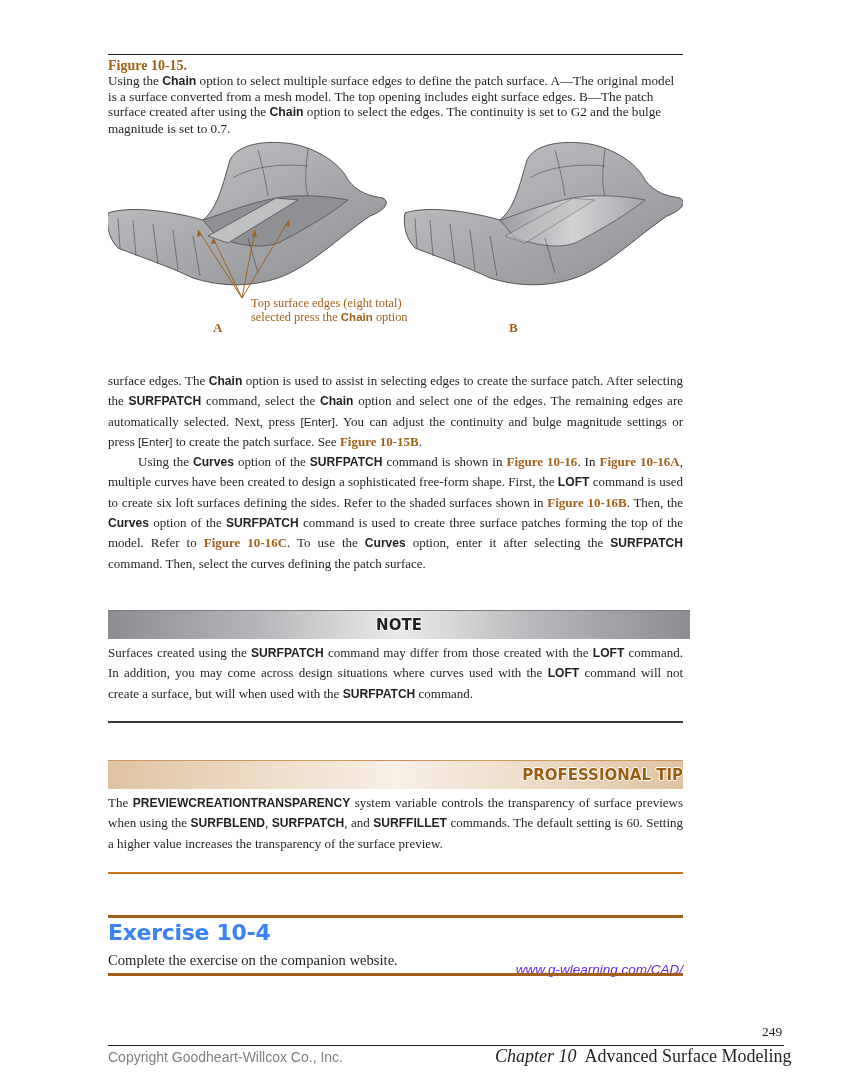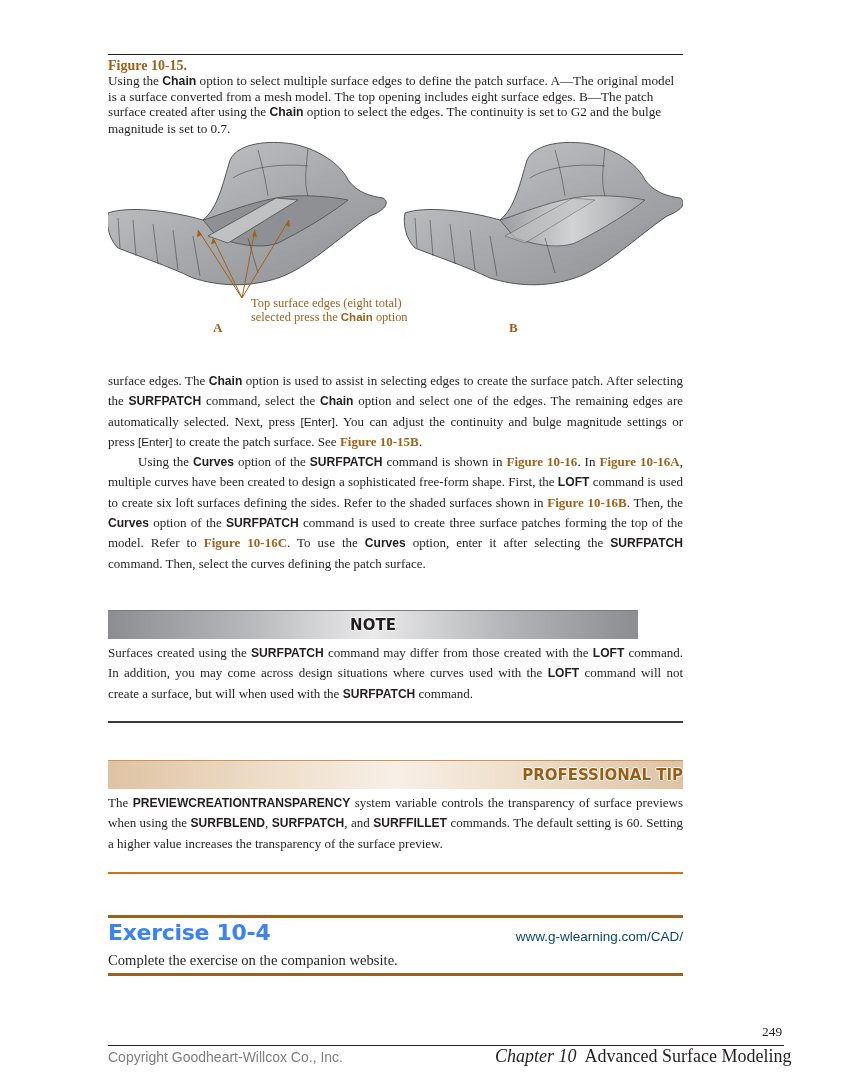--- a/index.html
+++ b/index.html
@@ -16,38 +16,38 @@
 
   .figure { position:absolute; left:108px; top:138px; width:575px; height:200px; }
   .fig-label { position:absolute; font-family:"Liberation Serif",serif; font-weight:bold; color:#a0621a; font-size:13px; }
   .callout { position:absolute; left:251px; top:297px; font-family:"Liberation Serif",serif; color:#a0621a; font-size:12.4px; line-height:13.5px; }
   .callout .b { color:#a0621a; }
 
   .body-text { font-family:"Liberation Serif",serif; font-size:13px; line-height:20.3px; text-align:justify; }
   .body-text p { margin:0; }
   .indent { text-indent:30px; }
 
-  .note-bar { position:absolute; left:108px; top:610px; width:530px; height:28px;
+  .note-bar { position:absolute; left:108px; top:610px; width:582px; height:28px;
     background:linear-gradient(to right,#8c8d90 0%,#b4b5b8 25%,#eaeaeb 50%,#b4b5b8 75%,#8c8d90 100%);
     border-top:1px solid #7d7d7f; text-align:center; }
   .note-title { font-family:"DejaVu Sans",sans-serif; font-weight:bold; font-size:15px; color:#231f20;
     line-height:28px; text-shadow:-1px 0 #fff,1px 0 #fff,0 -1px #fff,0 1px #fff; }
   .rule-dark { position:absolute; left:108px; width:575px; height:2px; background:#3a3a3a; }
 
   .tip-bar { position:absolute; left:108px; top:760px; width:575px; height:28px;
     background:linear-gradient(to right,#dfc3a3 0%,#efdfcc 30%,#f8efe6 50%,#efdfcc 70%,#dfc3a3 100%);
     border-top:1px solid #c9975e; text-align:right; }
   .tip-title { font-family:"DejaVu Sans",sans-serif; font-weight:bold; font-size:15px; color:#9a5d14;
     line-height:28px; text-shadow:-1px 0 #fff,1px 0 #fff,0 -1px #fff,0 1px #fff; }
   .rule-orange { position:absolute; left:108px; width:575px; height:2px; background:#c8741c; }
   .rule-brown { position:absolute; left:108px; width:575px; height:3px; background:#a0621a; }
 
   .ex-title { position:absolute; left:108px; top:920px; font-family:"DejaVu Sans",sans-serif; font-weight:bold;
     font-size:22px; color:#3b82f6; letter-spacing:-0.3px; }
-  .ex-url { position:absolute; right:166px; top:929px; font-family:"Liberation Sans",sans-serif; font-size:13.5px; color:#0c4a6e; }
+  .ex-url { position:absolute; right:166px; top:962px; font-family:"Liberation Sans",sans-serif; font-size:13.5px; color:#6d28d9;font-style:italic; }
   .ex-text { position:absolute; left:108px; top:952px; font-family:"Liberation Serif",serif; font-size:14.6px; }
 
   .footer-rule { position:absolute; left:108px; top:1045px; width:676px; height:1px; background:#231f20; }
   .footer-copy { position:absolute; left:108px; top:1049px; font-family:"Liberation Sans",sans-serif; font-size:14px; color:#808080; }
   .footer-chapter { position:absolute; left:495px; top:1046px; font-family:"Liberation Serif",serif; font-size:18px; color:#231f20; }
   .footer-chapter i { font-style:italic; }
   .footer-page { position:absolute; left:762px; top:1024px; font-family:"Liberation Serif",serif; font-weight:normal; font-size:13.4px; }
 </style>
 </head>
 <body>

